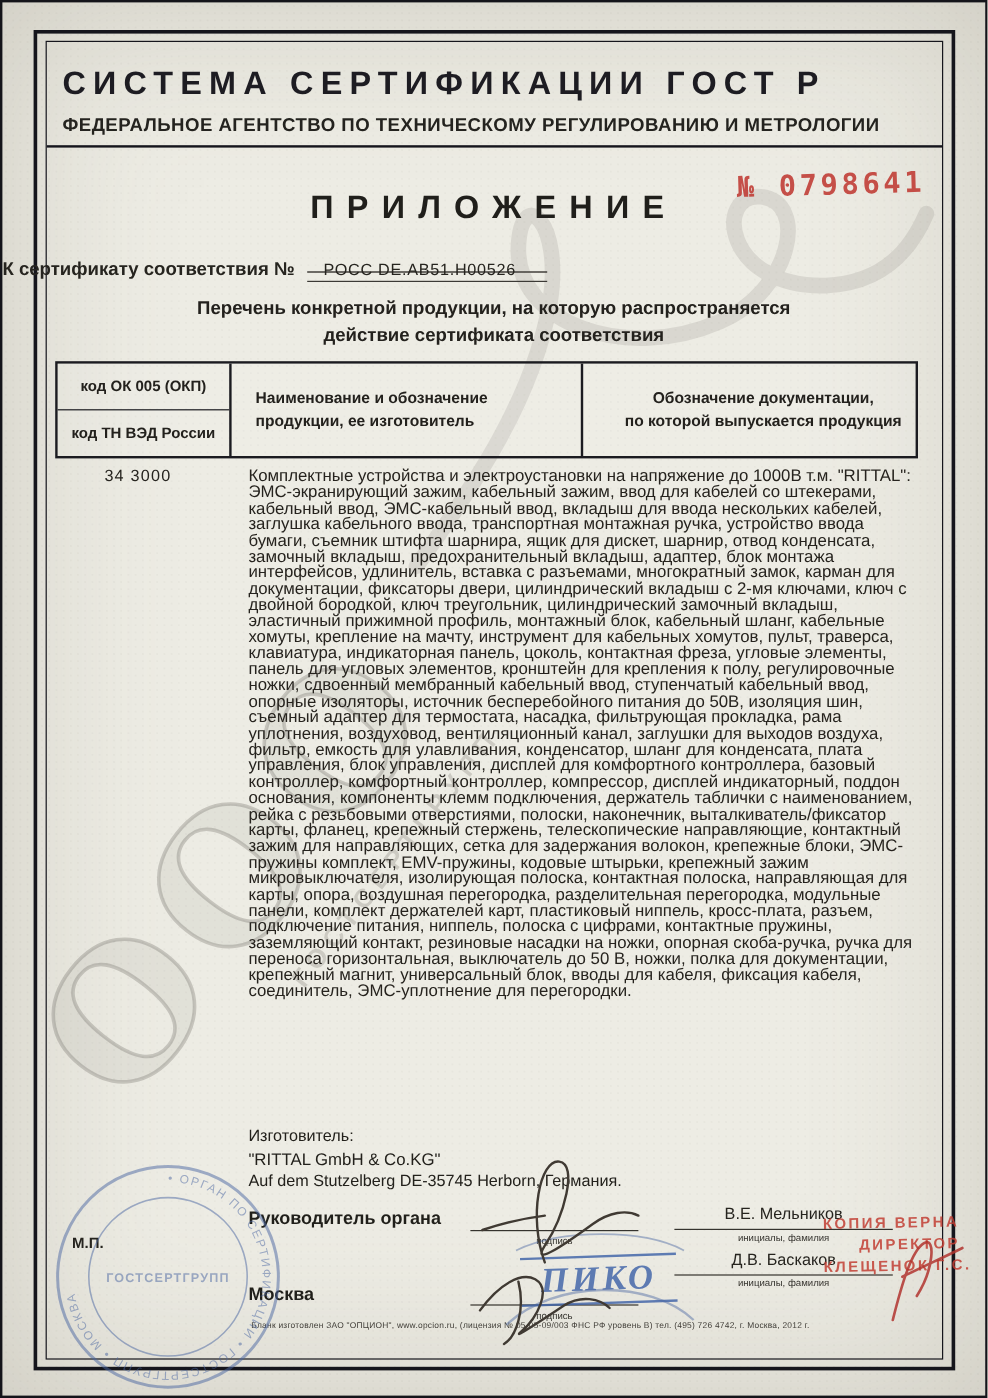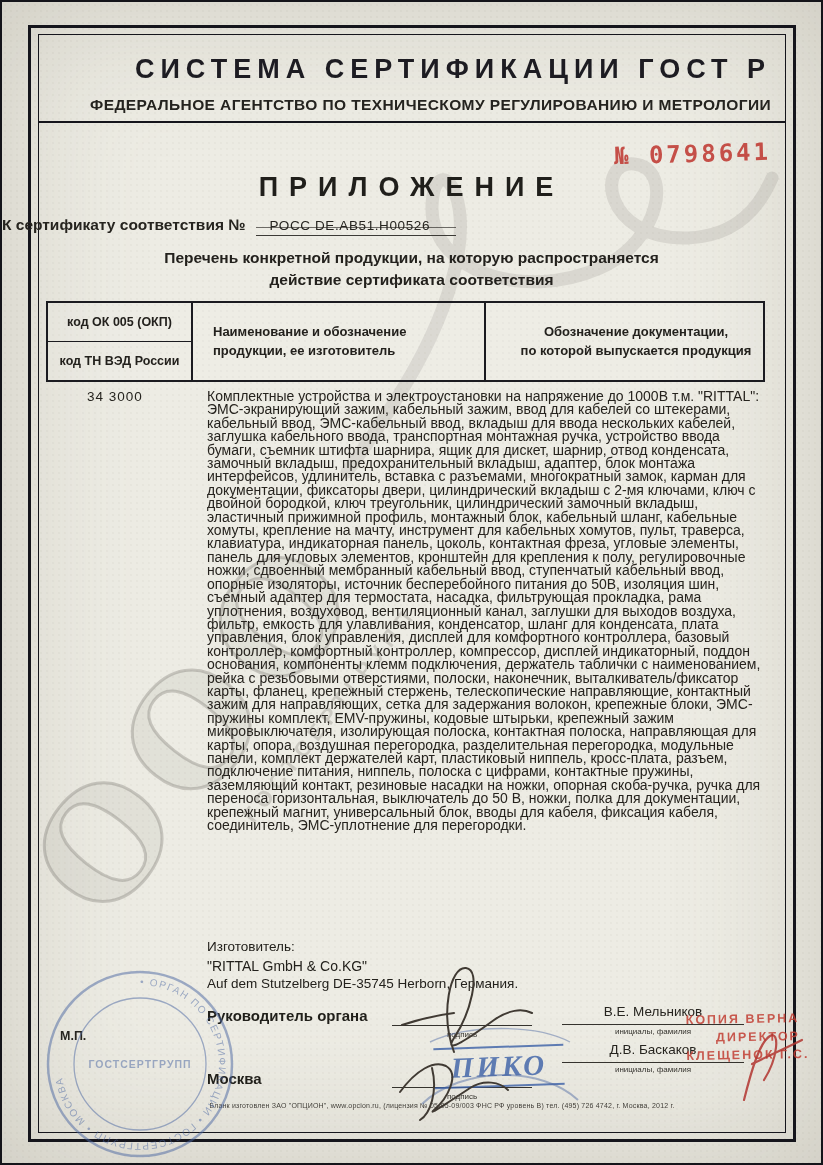--- a/index.html
+++ b/index.html
@@ -14,32 +14,32 @@
     border:2px solid #14141a;
     overflow:hidden;
     box-shadow: inset 0 0 140px rgba(120,112,92,0.28);
     color:#23211d;
   }
 
   .frame-outer { position:absolute; left:26px; top:23px; right:25px; bottom:21px; border:3px solid #15151c; }
   .frame-inner { position:absolute; left:36px; top:32px; right:35px; bottom:30px; border:1px solid #15151c; }
   .header-rule { position:absolute; left:37px; right:36px; top:119px; height:2px; background:#15151c; }
 
-  .doc-header { position:absolute; top:52px; left:50px; right:50px; text-align:right; }
+  .doc-header { position:absolute; top:52px; left:50px; right:50px; text-align:left; }
   .title { font-size:27px; font-weight:bold; letter-spacing:6px; color:#1d1c22; }
   .subtitle { margin-top:11px; font-size:15.5px; font-weight:bold; letter-spacing:0.4px; color:#24231f; }
 
   .form-number {
     position:absolute; top:138px; left:612px;
     color:#c03a33; font-size:24px; font-weight:bold; letter-spacing:3px;
     font-family:"DejaVu Sans Mono", monospace;
     transform:rotate(-1.6deg); opacity:0.88;
   }
 
-  .appendix-title { position:absolute; top:170px; left:0; right:0; text-align:center; font-size:27px; font-weight:bold; letter-spacing:11px; color:#201f1b; }
+  .appendix-title { position:absolute; top:156px; left:0; right:0; text-align:center; font-size:27px; font-weight:bold; letter-spacing:11px; color:#201f1b; }
 
   .cert-line { position:absolute; top:214px; left:0; right:0; text-align:left; font-size:15.5px; font-weight:bold; color:#26241f; }
   .cert-num {
     display:inline-block; margin-left:10px; font-size:13.5px; font-weight:normal; letter-spacing:0.6px;
     padding:0 26px 2px 14px; border-bottom:1.5px solid #3c3a36;
     background:linear-gradient(to bottom, transparent 54%, rgba(55,52,48,0.7) 54%, rgba(55,52,48,0.7) 60%, transparent 60%);
   }
 
   .purpose-1 { position:absolute; top:247px; left:0; right:0; text-align:center; font-size:15.5px; font-weight:bold; }
   .purpose-2 { position:absolute; top:269px; left:0; right:0; text-align:center; font-size:15.5px; font-weight:bold; }

